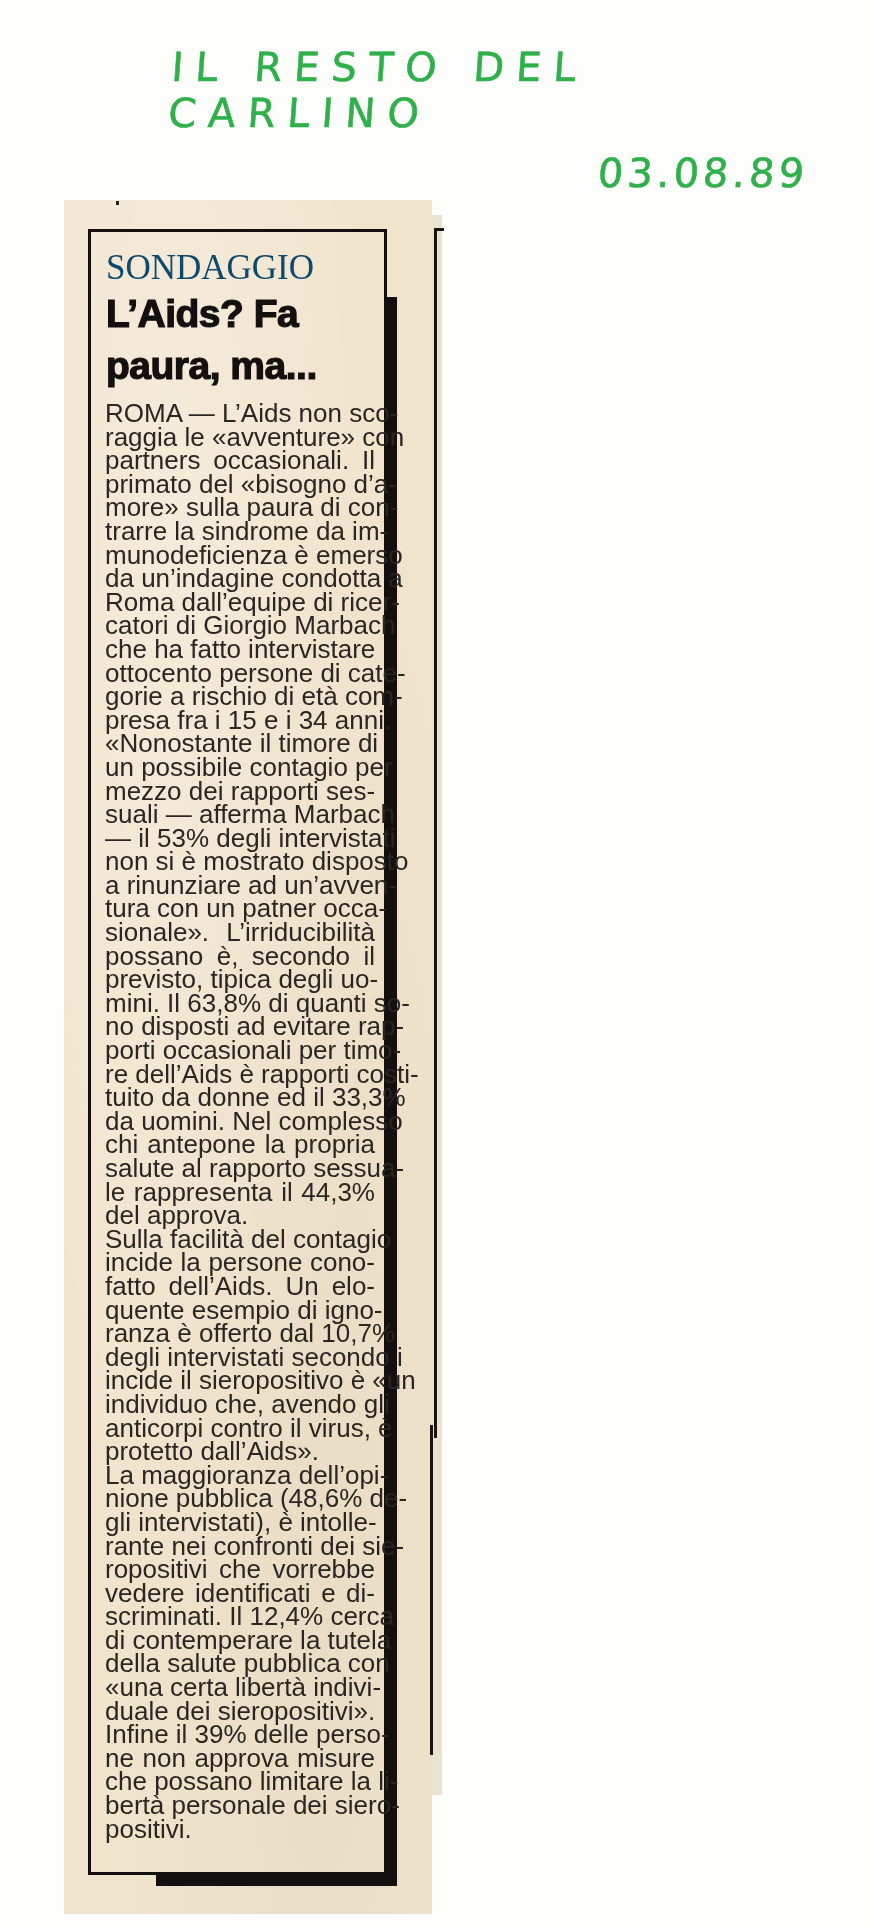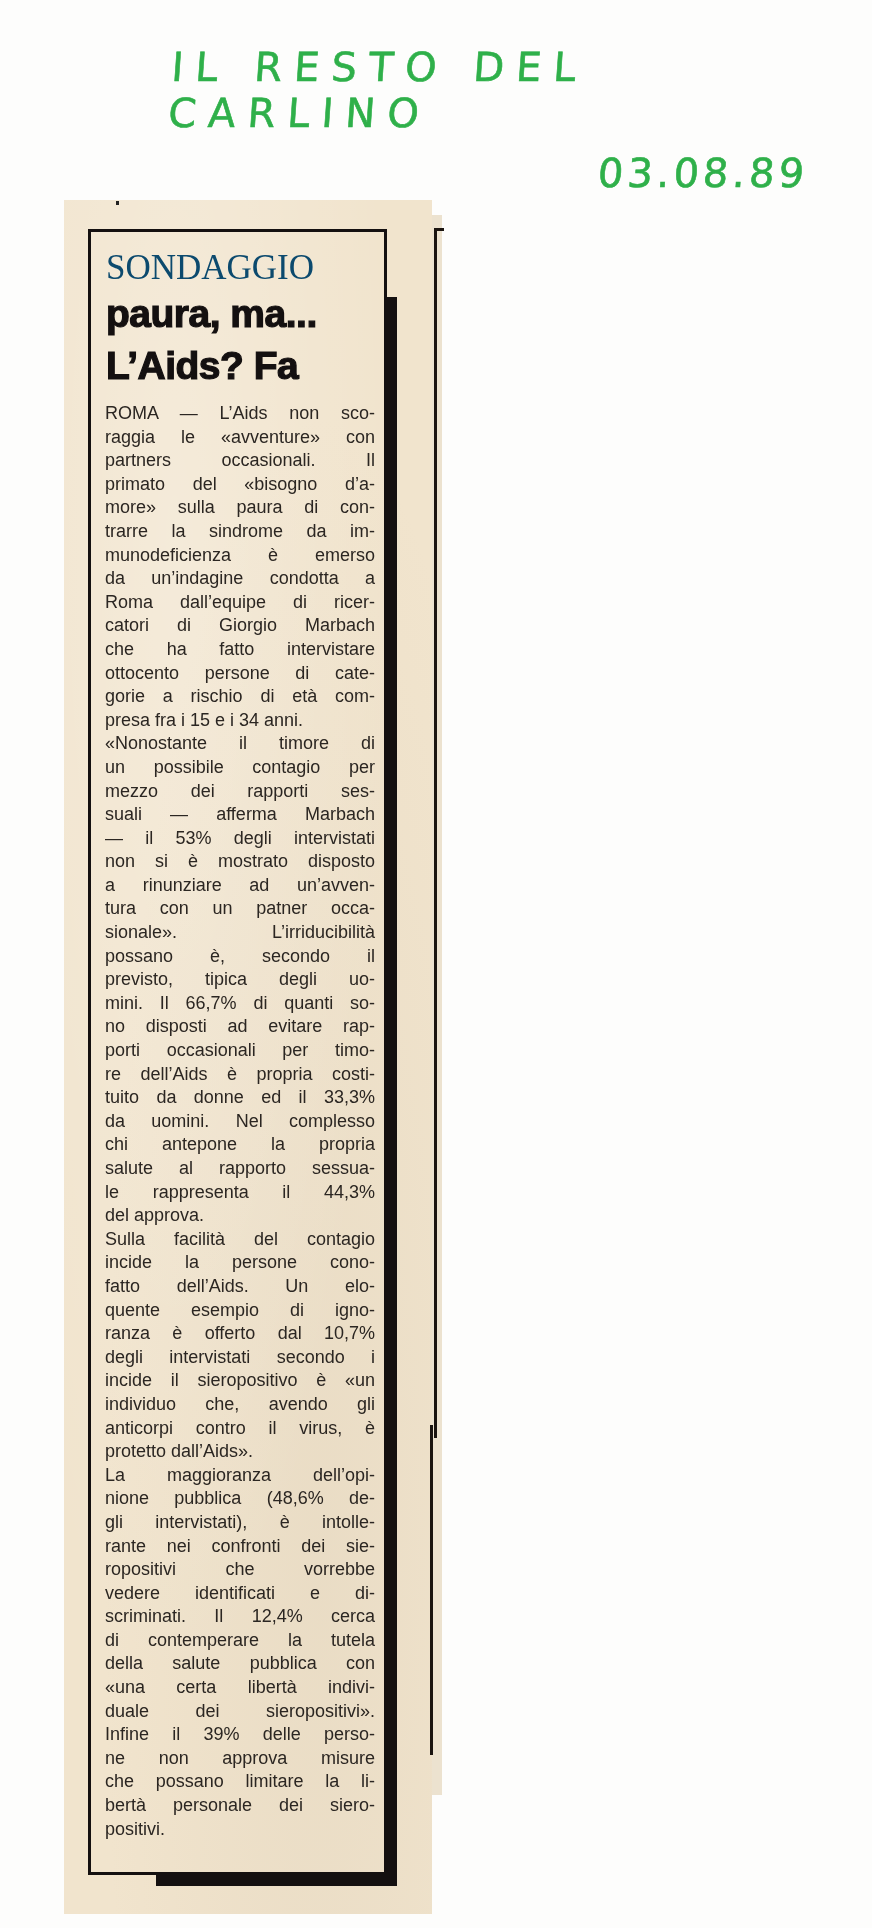--- a/index.html
+++ b/index.html
@@ -134,21 +134,21 @@
       color: #141010;
       letter-spacing: -0.5px;
       -webkit-text-stroke: 1.2px #141010;
     }
     .body {
       position: absolute;
       left: 105px;
       top: 402px;
       width: 270px;
       font-family: "Liberation Sans", sans-serif;
-      font-size: 18px;
+      font-size: 26px;
       line-height: 23.6px;
       color: #2b2622;
     }
     .line {
       display: block;
       white-space: nowrap;
       text-align: justify;
       text-align-last: justify;
       width: 270px;
       height: 23.6px;
@@ -171,22 +171,22 @@
 <div class="neighbor-rule-2"></div>
 <div class="tick-mark"></div>
 
 <div class="frame-shadow-right"></div>
 <div class="frame-shadow-bottom"></div>
 <div class="frame"></div>
 
 <div class="kicker">SONDAGGIO</div>
 
 <div class="headline">
+  <div>L’Aids? Fa</div>
   <div>paura, ma...</div>
-  <div>L’Aids? Fa</div>
 </div>
 
 <div class="body" id="article-body">
     <span class="line">ROMA — L’Aids non sco-</span>
     <span class="line">raggia le «avventure» con</span>
     <span class="line">partners occasionali. Il</span>
     <span class="line">primato del «bisogno d’a-</span>
     <span class="line">more» sulla paura di con-</span>
     <span class="line">trarre la sindrome da im-</span>
     <span class="line">munodeficienza è emerso</span>
@@ -201,24 +201,24 @@
     <span class="line">un possibile contagio per</span>
     <span class="line">mezzo dei rapporti ses-</span>
     <span class="line">suali — afferma Marbach</span>
     <span class="line">— il 53% degli intervistati</span>
     <span class="line">non si è mostrato disposto</span>
     <span class="line">a rinunziare ad un’avven-</span>
     <span class="line">tura con un patner occa-</span>
     <span class="line">sionale». L’irriducibilità</span>
     <span class="line">possano è, secondo il</span>
     <span class="line">previsto, tipica degli uo-</span>
-    <span class="line">mini. Il 66,7% di quanti so-</span>
+    <span class="line">mini. Il 63,8% di quanti so-</span>
     <span class="line">no disposti ad evitare rap-</span>
     <span class="line">porti occasionali per timo-</span>
-    <span class="line">re dell’Aids è propria costi-</span>
+    <span class="line">re dell’Aids è rapporti costi-</span>
     <span class="line">tuito da donne ed il 33,3%</span>
     <span class="line">da uomini. Nel complesso</span>
     <span class="line">chi antepone la propria</span>
     <span class="line">salute al rapporto sessua-</span>
     <span class="line">le rappresenta il 44,3%</span>
     <span class="line last">del approva.</span>
     <span class="line">Sulla facilità del contagio</span>
     <span class="line">incide la persone cono-</span>
     <span class="line">fatto dell’Aids. Un elo-</span>
     <span class="line">quente esempio di igno-</span>

